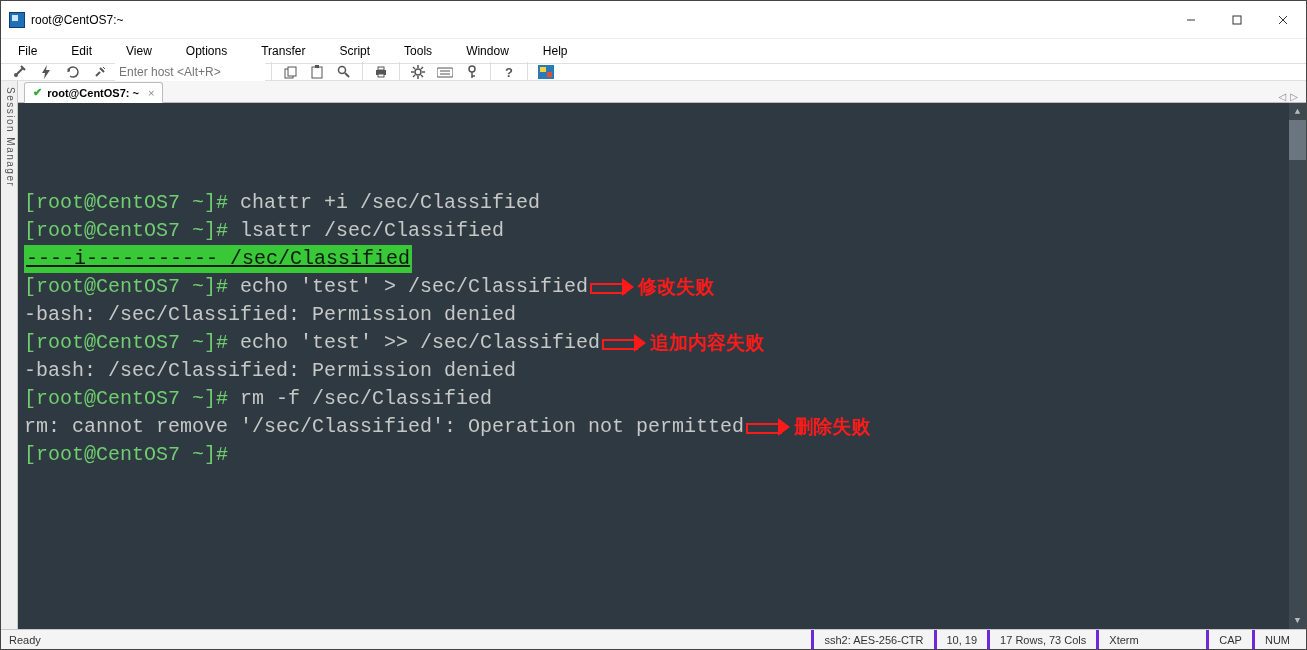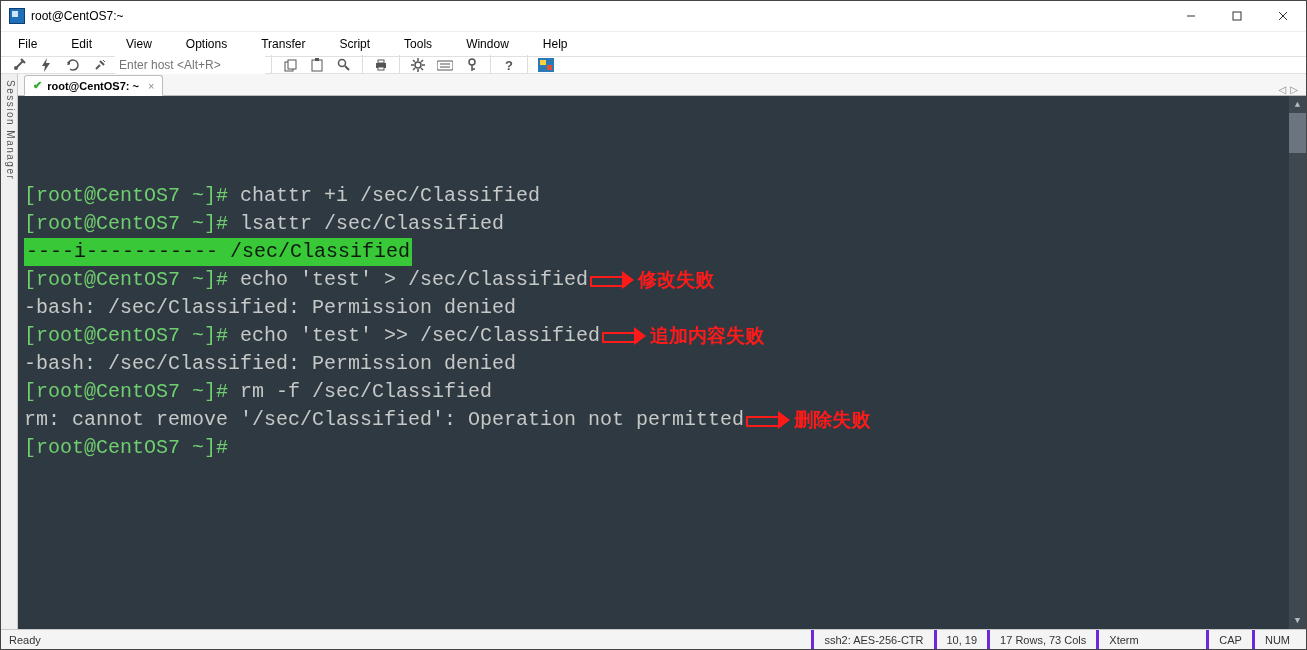--- a/index.html
+++ b/index.html
@@ -1,19 +1,19 @@
 <!DOCTYPE html>
 <html><head>
 <meta charset="utf-8">
 <style>
 * { margin: 0; padding: 0; box-sizing: border-box; }
 body { font-family: "Segoe UI", Tahoma, sans-serif; font-size: 12px; background: #fff; width: 1307px; height: 650px; overflow: hidden; display: flex; flex-direction: column; border: 1px solid #444; }
 
 
-.titlebar { height: 31px; background: #fff; display: flex; align-items: center; padding: 0 0 0 8px; border-bottom: 1px solid #eee; }
+.titlebar { height: 38px; background: #fff; display: flex; align-items: center; padding: 0 0 0 8px; border-bottom: 1px solid #eee; }
 .titlebar .appicon { width: 16px; height: 16px; margin-right: 6px; display:inline-block; background:#1e6fb8; border:1px solid #0b3d70; position:relative; }
 .titlebar .appicon::after{content:"";position:absolute;left:2px;top:2px;width:6px;height:6px;background:#cde6f9;}
 .titlebar .title { flex: 1; font-size: 12px; color: #000; }
 .winbtns { display: flex; height: 100%; }
 .winbtn { width: 46px; display: flex; align-items: center; justify-content: center; font-size: 11px; color: #333; cursor: pointer; }
 
 
 .menubar { height: 24px; display: flex; align-items: center; padding: 0 8px; gap: 16px; }
 .menubar .mi { padding: 3px 9px; cursor: pointer; color: #000; font-size: 12px; }
 
@@ -34,21 +34,21 @@
 
 
 .mainwrap { flex: 1; display: flex; min-height: 0; }
 .sidepanel { width: 17px; background: #f0f0f0; border-right: 1px solid #c9c9c9; writing-mode: vertical-rl; text-orientation: mixed; font-size: 10px; color: #555; text-align: left; padding: 6px 1px 0 1px; letter-spacing: 1.5px; cursor: pointer; }
 
 .termarea { flex: 1; display: flex; flex-direction: column; min-width: 0; }
 .terminal { flex: 1; background: #2f3941; color: #c5c8c6; font-family: "Courier New", Consolas, monospace; font-size: 20px; line-height: 28px; padding: 2px 6px; overflow: hidden; position: relative; white-space: pre; }
 .terminal .line { display: flex; align-items: flex-start; white-space: pre; }
 .prompt { color: #6fcf6f; }
 .cmd { color: #c5c8c6; }
-.hlbg { background: #38c838; color: #0f1b0f; padding: 0 2px; }
+.hlbg { background: #38c838; color: #0f1b0f; padding: 0 2px; text-decoration: underline; }
 .out { color: #c5c8c6; }
 .annot { color: #ff1a1a; font-weight: bold; display: inline-flex; align-items: center; margin-left: 2px; font-family: "SimSun","Microsoft YaHei",sans-serif; font-size: 19px; }
 .arrow { display: inline-block; width: 44px; height: 14px; position: relative; margin-right: 4px; }
 .arrow::before { content: ""; position: absolute; left: 0; top: 3px; width: 34px; height: 7px; border: 2px solid #ff1a1a; border-right: none; }
 .arrow::after { content: ""; position: absolute; right: 0; top: -2px; width: 0; height: 0; border-left: 12px solid #ff1a1a; border-top: 9px solid transparent; border-bottom: 9px solid transparent; }
 
 .scrolltrack { position: absolute; right: 0; top: 0; bottom: 0; width: 17px; background: #3d4850; }
 .scrollthumb { position: absolute; right: 0; top: 0; width: 17px; height: 40px; background: #6b7580; }
 .scrollarrow { position: absolute; right: 0; width: 17px; height: 17px; display: flex; align-items: center; justify-content: center; font-size: 9px; color: #bbb; background: #3d4850; }
 .sa-up { top: 0; }

